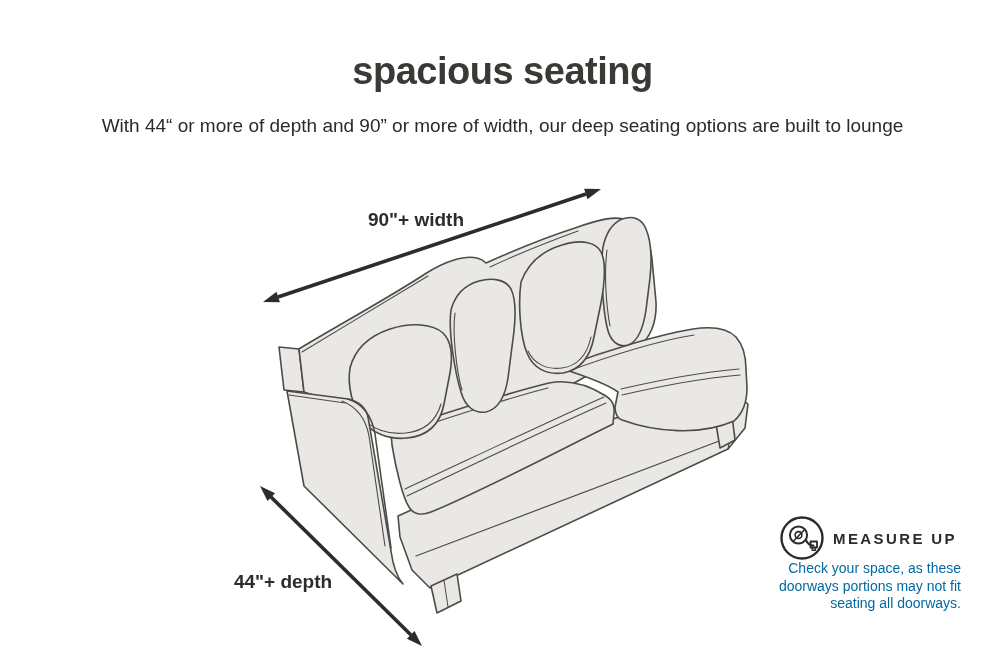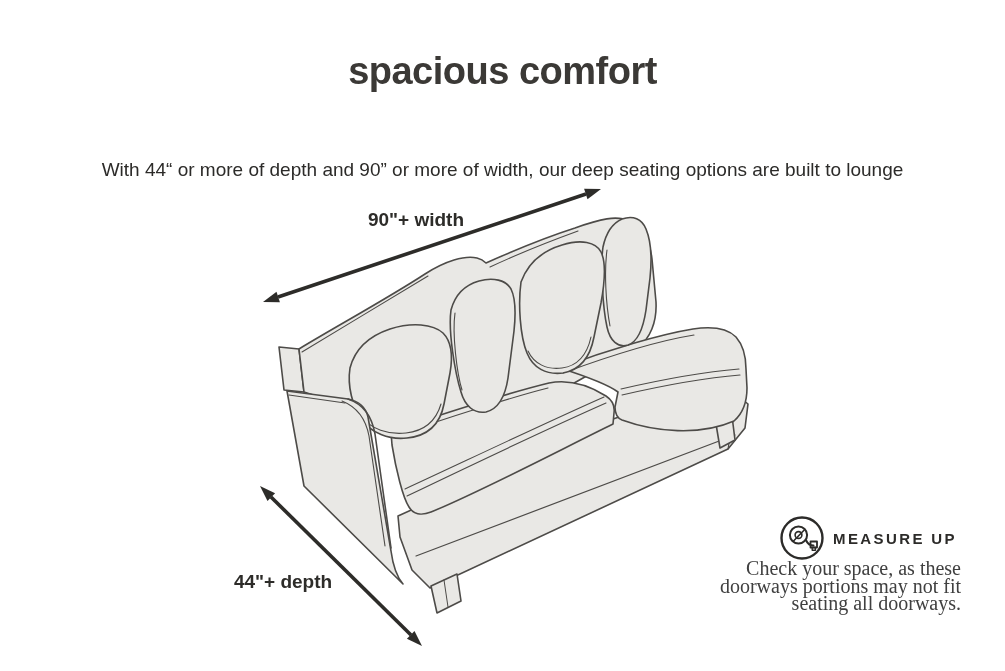--- a/index.html
+++ b/index.html
@@ -8,45 +8,45 @@
     font-family:"Liberation Sans", sans-serif;color:#2c2b29;
   }
   .title{
     position:absolute;left:0;right:0;top:50px;text-align:center;
     font-size:38px;font-weight:bold;letter-spacing:-0.5px;color:#3b3936;
   }
   .subtitle{
     position:absolute;left:0;right:0;top:113px;text-align:center;
     font-size:19px;line-height:25px;color:#2c2b29;
   }
-  .subtitle span{display:block;margin-top:44px;}
+  .subtitle span{display:block;}
   .diagram-svg{position:absolute;left:0;top:0;width:1005px;height:671px;}
   .dim-label{
     position:absolute;width:300px;text-align:center;
     font-size:19px;font-weight:bold;color:#2d2c29;
   }
   .dim-label.width{left:266px;top:209px;}
   .dim-label.depth{left:133px;top:571px;}
   .mu-icon{position:absolute;left:778px;top:514px;width:48px;height:48px;}
   .mu-heading{
     position:absolute;left:833px;top:530px;
     font-size:15px;font-weight:bold;letter-spacing:2.4px;color:#2c2b29;white-space:nowrap;
   }
   .mu-note{
     position:absolute;right:44px;top:560px;width:260px;text-align:right;
-    font-size:20px;line-height:17.5px;color:#404040;font-family:Liberation Serif, serif;
+    font-size:14px;line-height:17.5px;color:#0369a1;
   }
   .mu-note span{display:block;}
 </style>
 </head>
 <body>
 
 <div class="canvas">
 
-  <div class="title">spacious comfort</div>
+  <div class="title">spacious seating</div>
 
   <div class="subtitle">
     <span>With 44“ or more of depth and 90” or more of width, our deep seating options are built to lounge</span>
   </div>
 
   <svg class="diagram-svg" viewBox="0 0 1005 671">
 
     <g fill="#e9e8e5" stroke="#4d4b48" stroke-width="1.6" stroke-linejoin="round" stroke-linecap="round">
 
       <path d="M279,347 L299,349 L304,392 L284,390 Z"></path>

